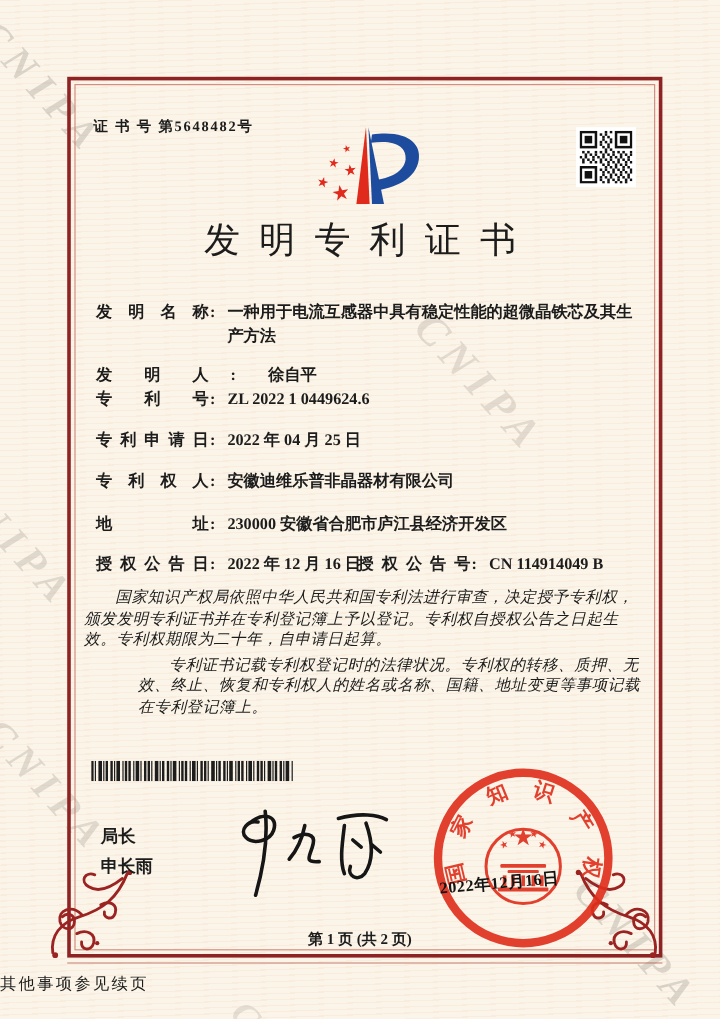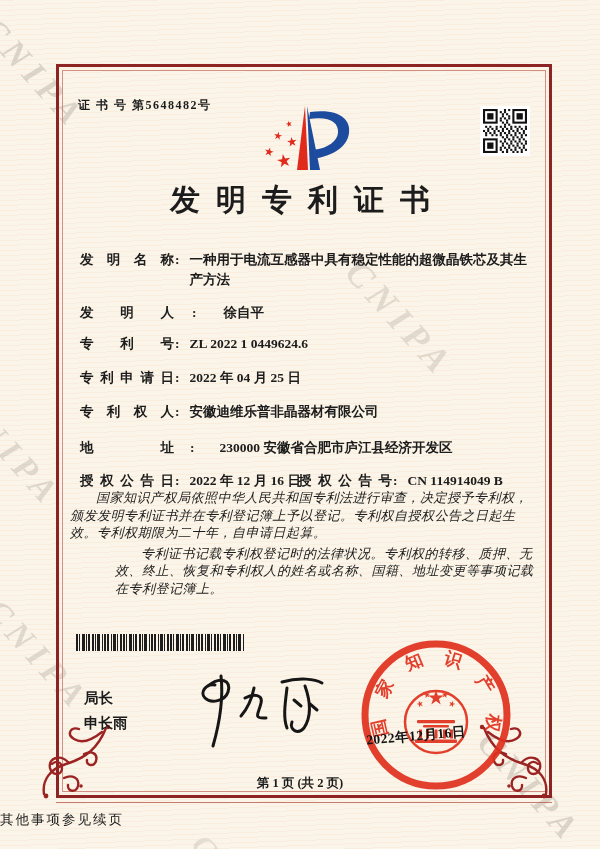--- a/index.html
+++ b/index.html
@@ -39,31 +39,31 @@
   .flourish{position:absolute;z-index:4;width:76px;height:76px;top:724px;}
   .flourish.left{left:36px;}
   .flourish.right{left:478px;transform:scaleX(-1);}
 
   .cert-no{position:absolute;z-index:5;left:78px;top:97px;font-size:12px;
     font-weight:600;letter-spacing:1.5px;}
   .qr{position:absolute;z-index:5;left:480px;top:106px;width:50px;height:50px;
     background:#fff;padding:3px;box-sizing:border-box;}
   .logo{position:absolute;z-index:5;left:236px;top:100px;}
   .title{position:absolute;z-index:5;left:0;right:0;top:180px;text-align:center;
-    font-size:30px;font-weight:700;letter-spacing:16px;padding-left:16px;}
+    font-size:30px;font-weight:400;letter-spacing:16px;padding-left:16px;}
 
   .fields{position:absolute;z-index:5;left:80px;top:250px;right:64px;
     font-size:13.5px;font-weight:600;}
   .frow{display:flex;align-items:flex-start;height:20px;line-height:20px;position:relative;}
   .flabel{display:inline-block;width:94px;text-align:justify;text-align-last:justify;
     flex:0 0 94px;}
   .colon{margin-left:1px;}
   .fvalue{margin-left:10px;white-space:nowrap;}
-  .mt26{margin-top:33px;gap:17px;}.mt11{margin-top:11px;}.mt14{margin-top:14px;}
-  .mt16{margin-top:16px;gap:15px;}.mt13{margin-top:13px;}
+  .mt26{margin-top:33px;gap:17px;}.mt11{}.mt14{margin-top:14px;}
+  .mt16{margin-top:16px;}.mt13{margin-top:13px;}
   .pair2{position:absolute;left:218px;top:0;display:flex;}
 
   .paras{position:absolute;z-index:5;left:70px;right:60px;top:489px;
     font-size:13px;line-height:17.6px;font-style:italic;letter-spacing:0.5px;}
   .paras p{margin:0;text-indent:2em;}
   .paras p + p{margin-top:3px;margin-left:45px;}
 
   .barcode{position:absolute;z-index:5;left:76px;top:634px;width:170px;height:17px;}
 
   .director{position:absolute;z-index:5;left:84px;top:686px;font-size:14.5px;

